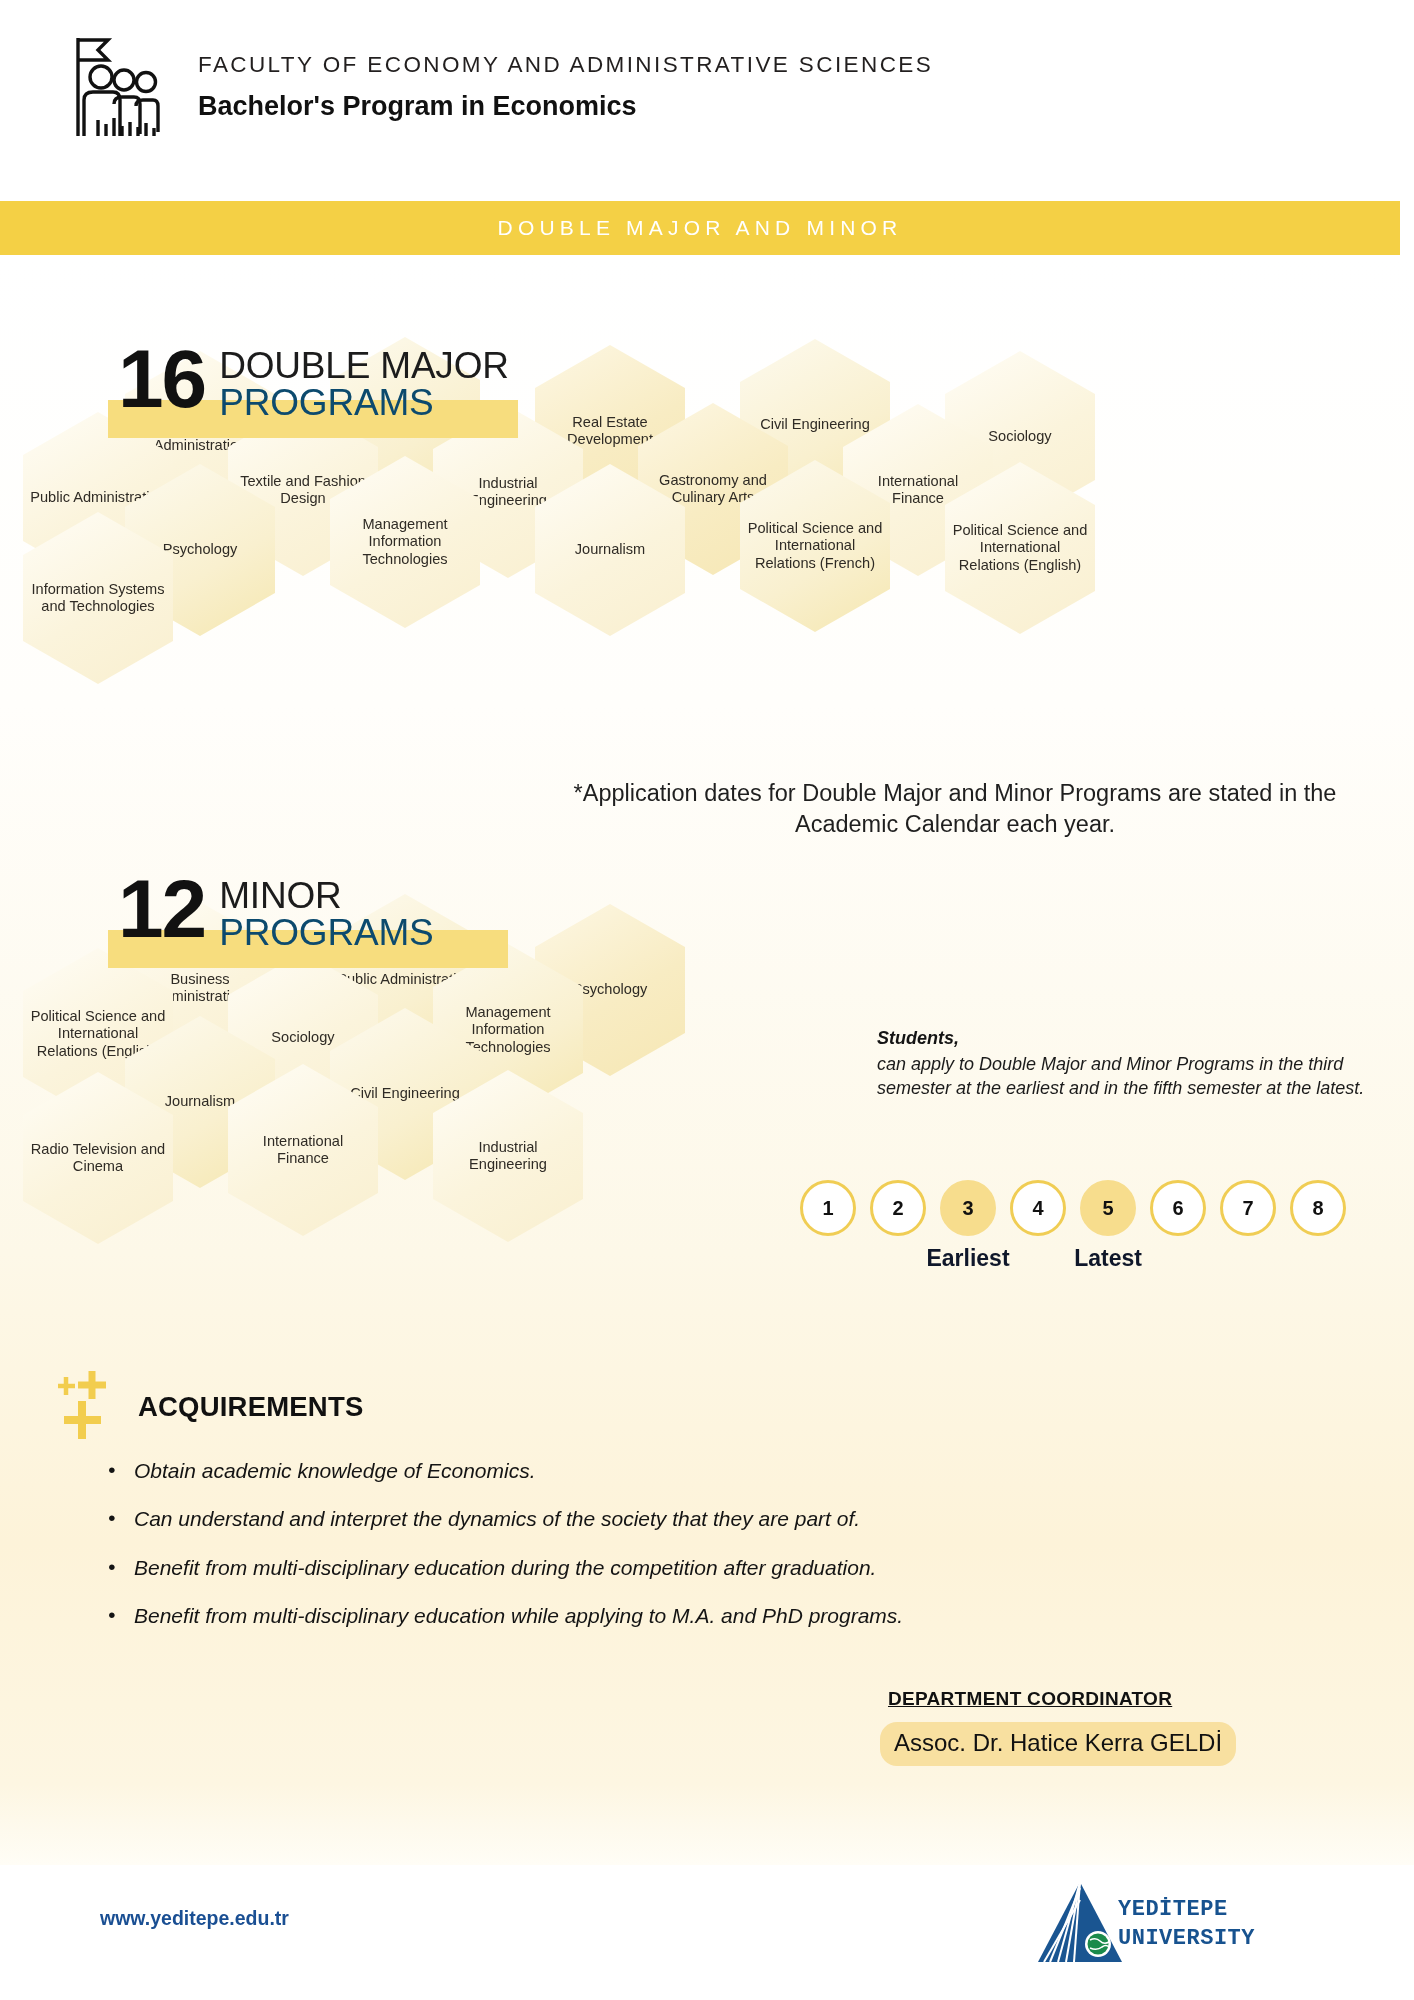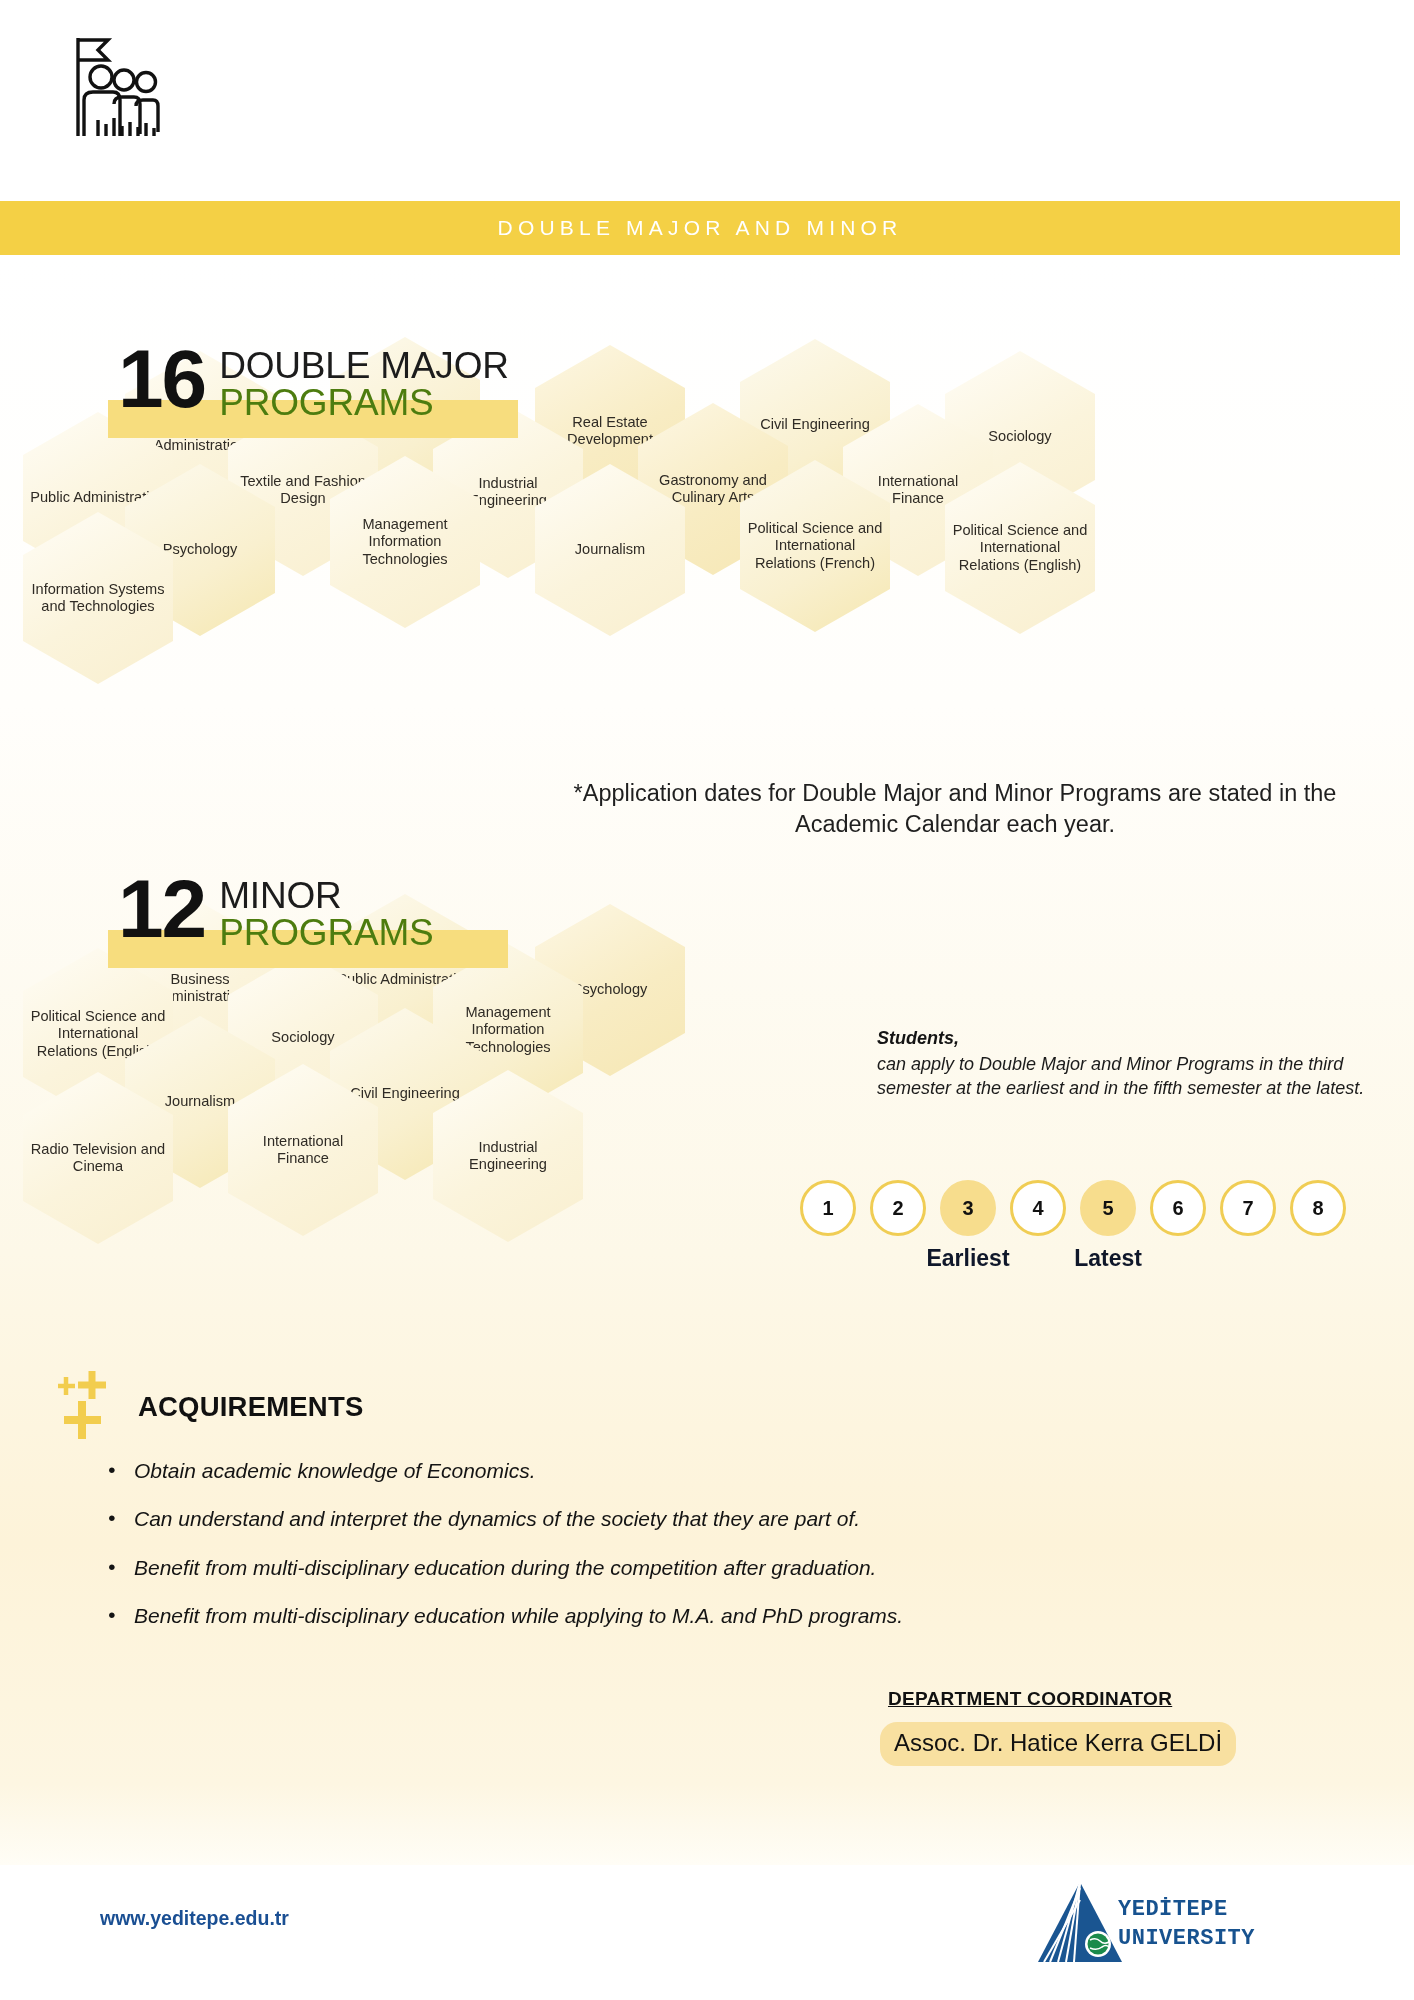--- a/index.html
+++ b/index.html
@@ -39,21 +39,21 @@
   }
 
   
   .sec-head { position: absolute; display: flex; align-items: flex-start; }
   .big-num {
     font-size: 82px; font-weight: bold; color: #111; line-height: 0.84;
     letter-spacing: -2px; position: relative; z-index: 3;
   }
   .head-words { margin-left: 14px; margin-top: 2px; position: relative; z-index: 3; }
   .head-l1 { font-size: 37px; color: #1c1c1c; line-height: 1.0; letter-spacing: -0.2px; }
-  .head-l2 { font-size: 37px; color: #4d7c0f; line-height: 1.05; letter-spacing: -0.2px; }
+  .head-l2 { font-size: 37px; color: #0c4a6e; line-height: 1.05; letter-spacing: -0.2px; }
   .head-hl {
     position: absolute; background: #f7dd7e; z-index: 1;
   }
 
   
   .hexwrap { position: absolute; }
   .hex {
     position: absolute; width: 150px; height: 172px;
     clip-path: polygon(50% 0%, 100% 25%, 100% 75%, 50% 100%, 0% 75%, 0% 25%);
     display: flex; align-items: center; justify-content: center;
@@ -150,20 +150,24 @@
           <line x1="38" y1="92" x2="38" y2="104"></line>
           <line x1="46" y1="86" x2="46" y2="104"></line>
           <line x1="54" y1="94" x2="54" y2="104"></line>
           <line x1="62" y1="90" x2="62" y2="104"></line>
           <line x1="70" y1="95" x2="70" y2="104"></line>
           <line x1="78" y1="91" x2="78" y2="104"></line>
           <line x1="86" y1="96" x2="86" y2="104"></line>
         </g>
       </svg>
     </div>
+    <div class="header-text">
+      <div class="faculty-line">FACULTY OF ECONOMY AND ADMINISTRATIVE SCIENCES</div>
+      <div class="program-line">Bachelor's Program in Economics</div>
+    </div>
   </div>
 
   <div class="banner">
     <div class="banner-text">DOUBLE MAJOR AND MINOR</div>
   </div>
 
   <div class="body-bg"></div>
 
   <div class="sec-head" style="left:118px; top:345px;">
     <div class="head-hl" style="left:-10px; top:55px; width:410px; height:38px;"></div>

